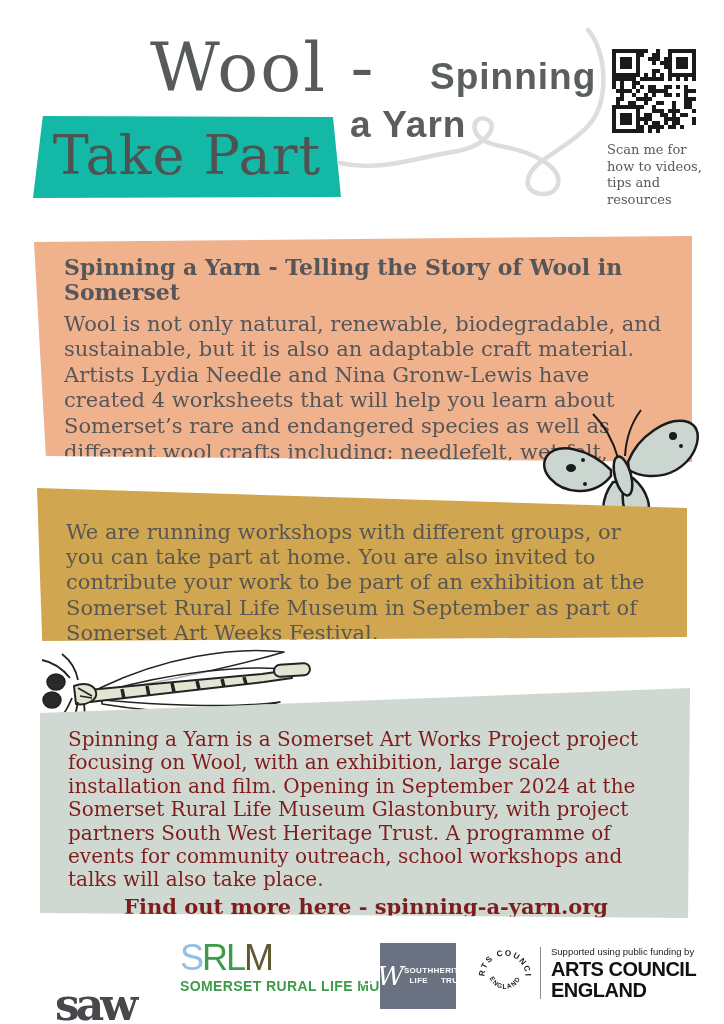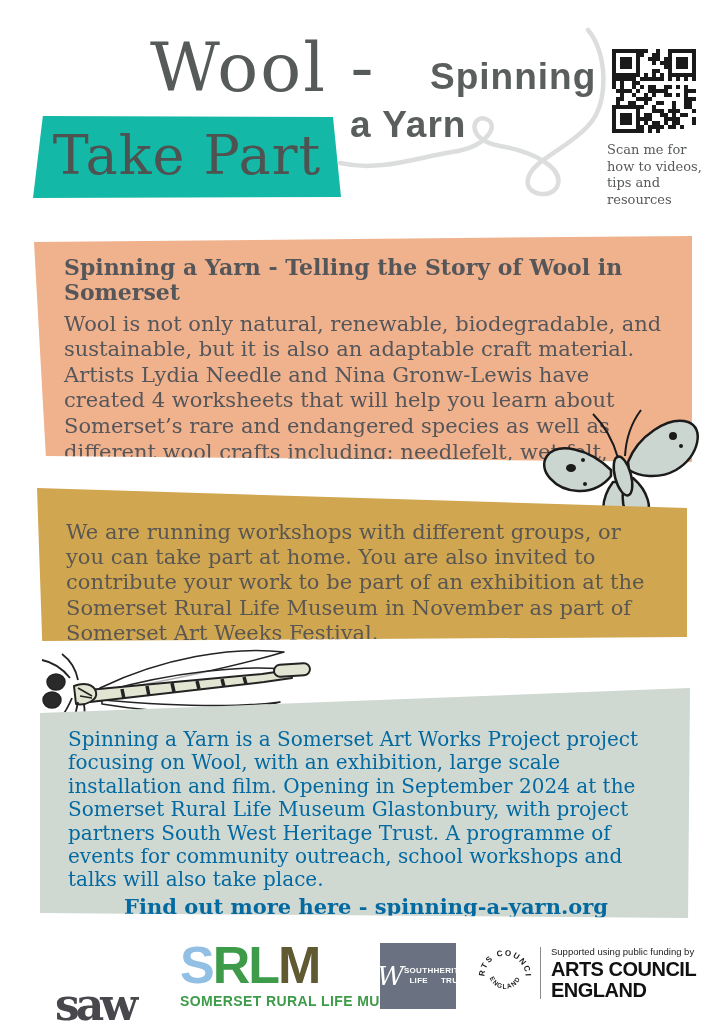--- a/index.html
+++ b/index.html
@@ -30,32 +30,32 @@
           padding:20px 24px 0 30px;}
   .block-orange h2{margin:0 0 6px 0;font-size:22px;line-height:1.15;color:#55565a;}
   .block-orange p{margin:0;font-size:21px;line-height:1.22;color:#55565a;}
   .block-yellow{left:37px;top:488px;width:650px;height:153px;background:#d1a650;
           clip-path:polygon(0 0,100% 13%,100% 97.4%,0.8% 100%);
           padding:32px 26px 0 29px;}
   .block-yellow p{margin:0;font-size:21px;line-height:1.2;color:#5a5752;}
   .block-gray{left:40px;top:688px;width:650px;height:230px;background:#cfd8d1;
           clip-path:polygon(0 10.9%,100% 0,99.7% 100%,0 97.8%);
           padding:40px 26px 0 28px;}
-  .block-gray p{margin:0;font-size:20px;line-height:1.17;color:#0369a1;}
+  .block-gray p{margin:0;font-size:20px;line-height:1.17;color:#7f1d1d;}
   .block-gray .cta{font-weight:bold;font-size:21px;margin-top:3px;text-align:center;}
 
   .butterfly{left:533px;top:398px;}
   .dragonfly{left:22px;top:632px;}
 
   
   .saw{left:55px;top:940px;line-height:1;}
   .saw .acronym{font-weight:bold;font-size:44px;letter-spacing:-4px;color:#47474c;line-height:0.85;margin-top:46px;}
   .saw .sub{font-weight:bold;font-size:20px;color:#5c3b85;line-height:1.05;}
   .srlm{left:180px;top:942px;line-height:1;}
-  .srlm .letters{font-family:"Liberation Sans",sans-serif;font-weight:700;font-size:52px;
+  .srlm .letters{font-family:"Liberation Sans",sans-serif;font-weight:400;font-size:36px;
           letter-spacing:-2px;line-height:0.9;}
   .srlm .l-s{color:#92c0e5;} .srlm .l-r{color:#3e9b49;} .srlm .l-l{color:#3e9b49;} .srlm .l-m{color:#5f5a31;}
   .srlm .caption{font-family:"Liberation Sans",sans-serif;font-weight:bold;font-size:14px;
           color:#3e9b49;letter-spacing:0.4px;margin-top:5px;}
   .swht{left:380px;top:943px;width:76px;height:66px;background:#6a7282;color:#ffffff;
           display:flex;flex-direction:row;align-items:center;justify-content:center;}
   .swht .script{font-style:italic;font-size:26px;line-height:1;}
   .swht .cap{font-family:"Liberation Sans",sans-serif;font-weight:bold;font-size:8px;
           letter-spacing:0.3px;line-height:1.2;text-align:center;}
   .ace{left:478px;top:944px;display:flex;align-items:center;font-family:"Liberation Sans",sans-serif;}
@@ -340,21 +340,21 @@
       <path d="M92 58 C 93 40, 99 24, 108 12" fill="none" stroke-width="2"></path>
       <ellipse cx="38" cy="70" rx="5" ry="4" fill="#1b1b1b" stroke="none"></ellipse>
       <circle cx="50" cy="62" r="2" fill="#1b1b1b" stroke="none"></circle>
       <circle cx="140" cy="38" r="4" fill="#1b1b1b" stroke="none"></circle>
       <circle cx="148" cy="48" r="2" fill="#1b1b1b" stroke="none"></circle>
       <circle cx="52" cy="86" r="2" fill="#1b1b1b" stroke="none"></circle>
     </g>
   </svg>
 
   <div class="abs block block-yellow">
-    <p>We are running workshops with different groups, or you can take part at home. You are also invited to contribute your work to be part of an exhibition at the Somerset Rural Life Museum in November as part of Somerset Art Weeks Festival.</p>
+    <p>We are running workshops with different groups, or you can take part at home. You are also invited to contribute your work to be part of an exhibition at the Somerset Rural Life Museum in September as part of Somerset Art Weeks Festival.</p>
   </div>
 
   <svg class="abs dragonfly" width="295" height="118" viewBox="0 0 295 118">
     <g stroke="#232323" fill="none" stroke-width="2" stroke-linejoin="round">
       <path d="M78 56 C 140 26, 210 14, 262 20 C 215 34, 140 50, 80 60 Z" fill="#ffffff" fill-opacity="0.65" stroke-width="1.6"></path>
       <path d="M80 60 C 150 40, 225 32, 272 38 C 225 48, 150 58, 82 64 Z" fill="#ffffff" fill-opacity="0.65" stroke-width="1.6"></path>
       <path d="M80 68 C 150 74, 215 76, 258 70 C 215 84, 140 82, 80 72 Z" fill="#ffffff" fill-opacity="0.65" stroke-width="1.6"></path>
       <path d="M66 58 L 240 42 L 268 38 L 270 46 L 242 50 L 68 70 Z" fill="#e1e5d2"></path>
       <path d="M100 57 l 2 10 M 125 54 l 2 10 M 150 51 l 2 9 M 175 49 l 2 8 M 200 47 l 2 8 M 222 45 l 2 7" stroke-width="3.5"></path>
       <rect x="252" y="32" width="36" height="12" rx="6" transform="rotate(-4 270 38)" fill="#e1e5d2"></rect>

